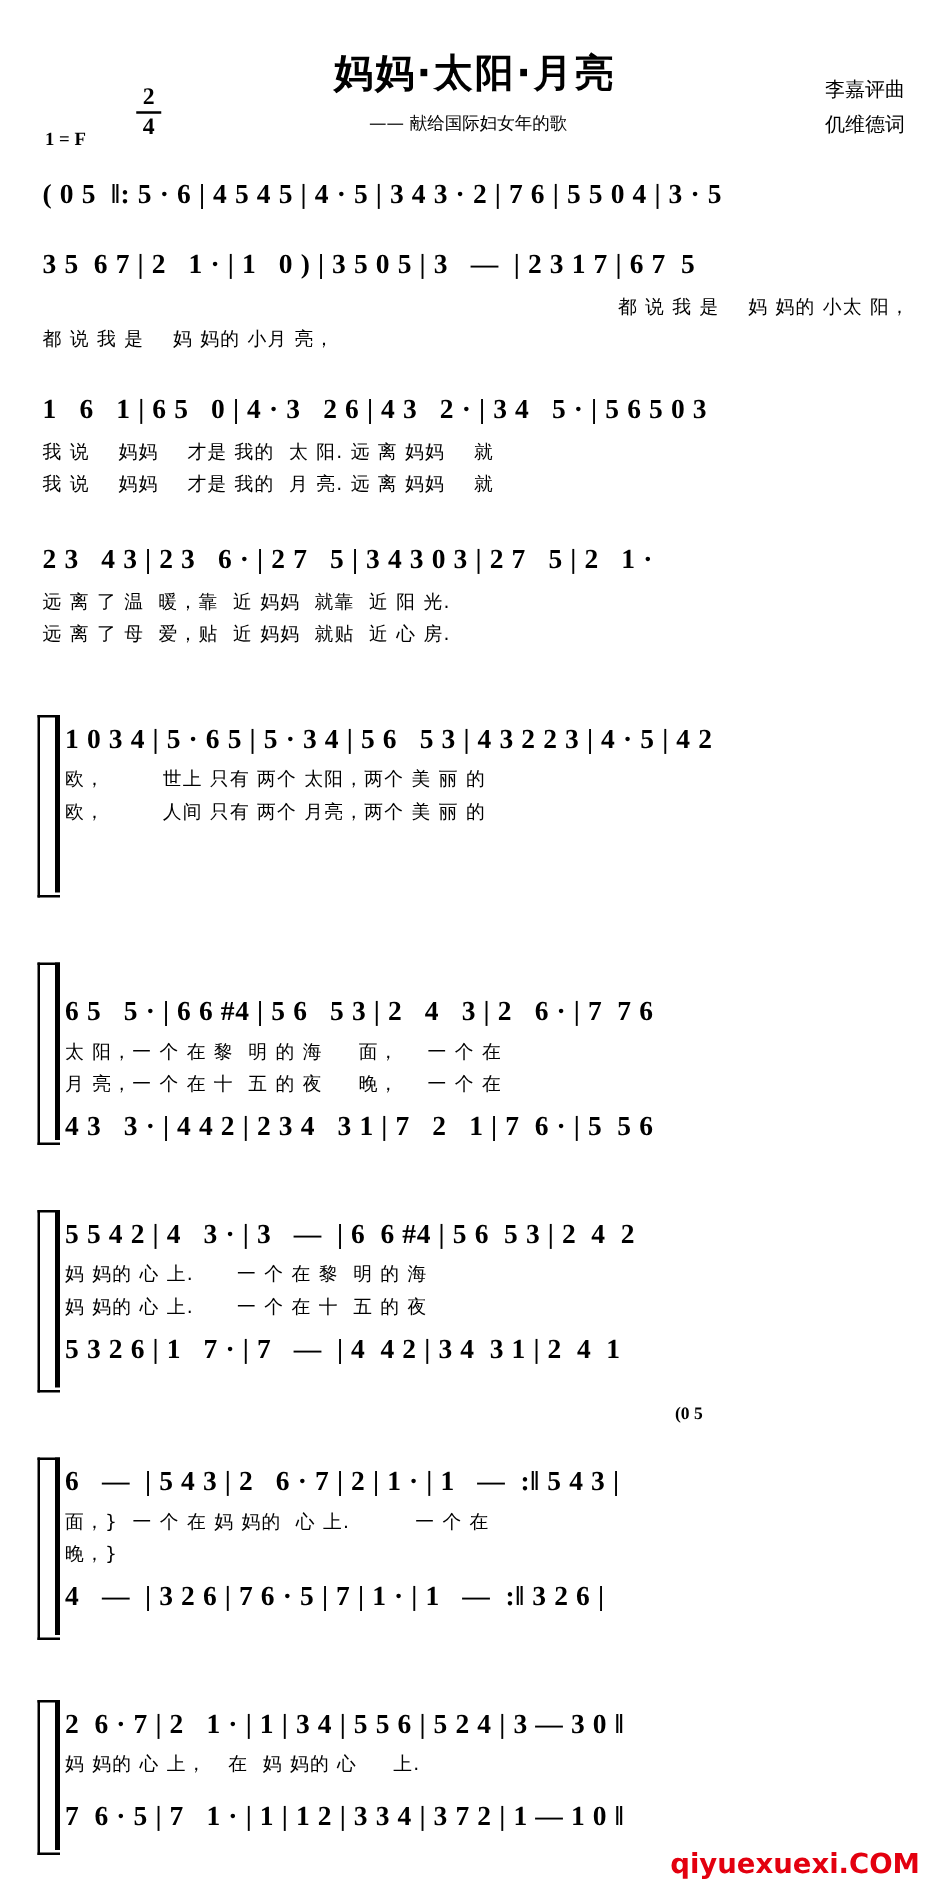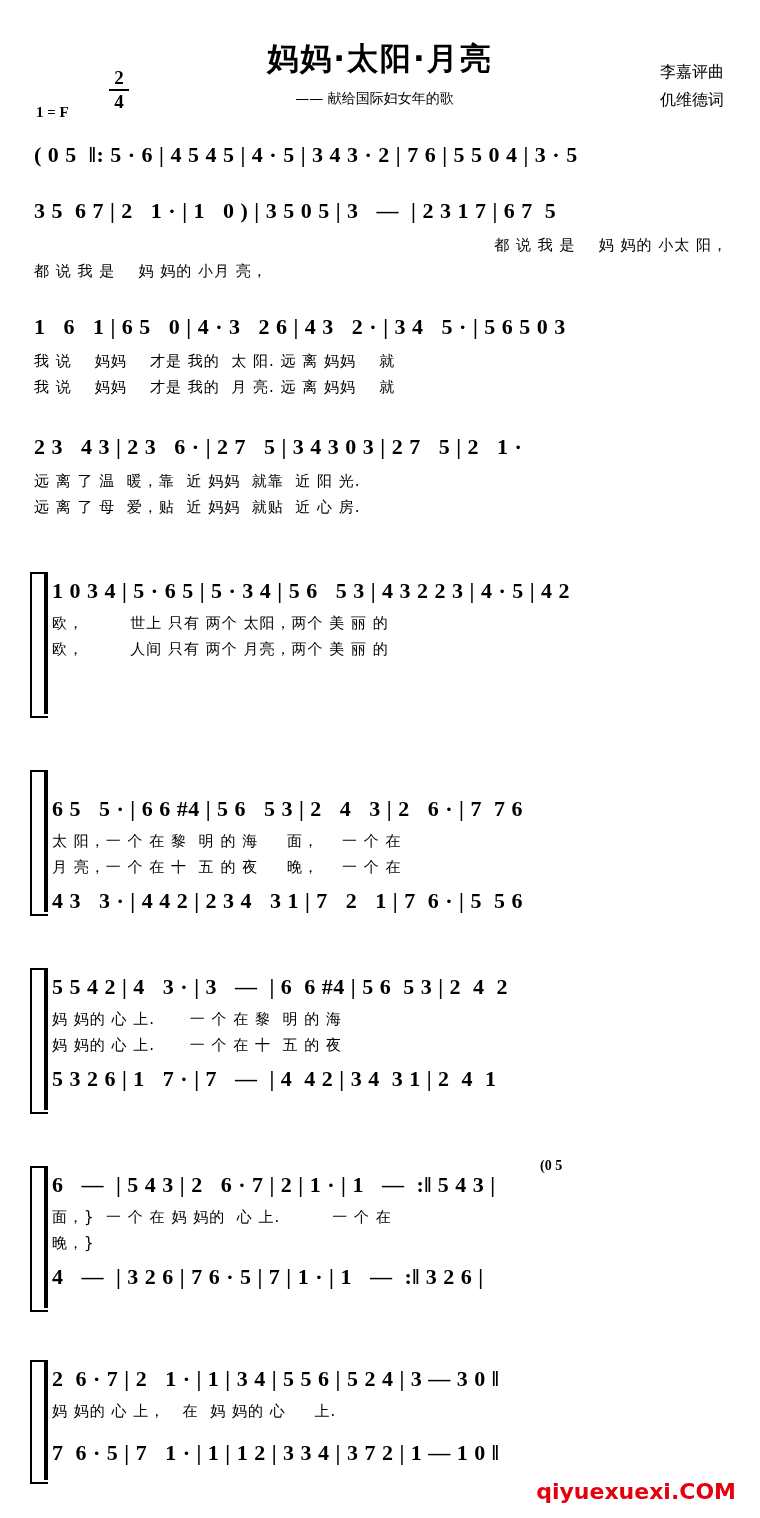--- a/index.html
+++ b/index.html
@@ -189,21 +189,21 @@
   </div>
 
   <div class="brace" style="top:1166px; height:142px;"></div>
   <div class="brace-bar" style="top:1166px; height:142px;"></div>
   <div class="row" style="top:1170px; left:52px; width:676px;">
     <div class="notes">6   —  | 5 4 3 | 2   6 · 7 | 2 | 1 · | 1   —  :‖ 5 4 3 |</div>
     <div class="lyrics" style="margin-top:4px;">面，}  一 个 在 妈 妈的  心 上.         一 个 在</div>
     <div class="lyrics">晚，}</div>
     <div class="notes" style="margin-top:6px;">4   —  | 3 2 6 | 7 6 · 5 | 7 | 1 · | 1   —  :‖ 3 2 6 |</div>
   </div>
-  <div style="position:absolute; left:540px; top:1158px; font-size:14px; font-weight:bold;">(0 5</div>
+  <div style="position:absolute; left:540px; top:1124px; font-size:14px; font-weight:bold;">(0 5</div>
 
   <div class="brace" style="top:1360px; height:120px;"></div>
   <div class="brace-bar" style="top:1360px; height:120px;"></div>
   <div class="row" style="top:1364px; left:52px; width:676px;">
     <div class="notes">2  6 · 7 | 2   1 · | 1 | 3 4 | 5 5 6 | 5 2 4 | 3 — 3 0 ‖</div>
     <div class="lyrics" style="margin-top:4px;">妈 妈的 心 上，   在  妈 妈的 心     上.</div>
     <div class="notes" style="margin-top:14px;">7  6 · 5 | 7   1 · | 1 | 1 2 | 3 3 4 | 3 7 2 | 1 — 1 0 ‖</div>
   </div>
 
   <div class="watermark">

